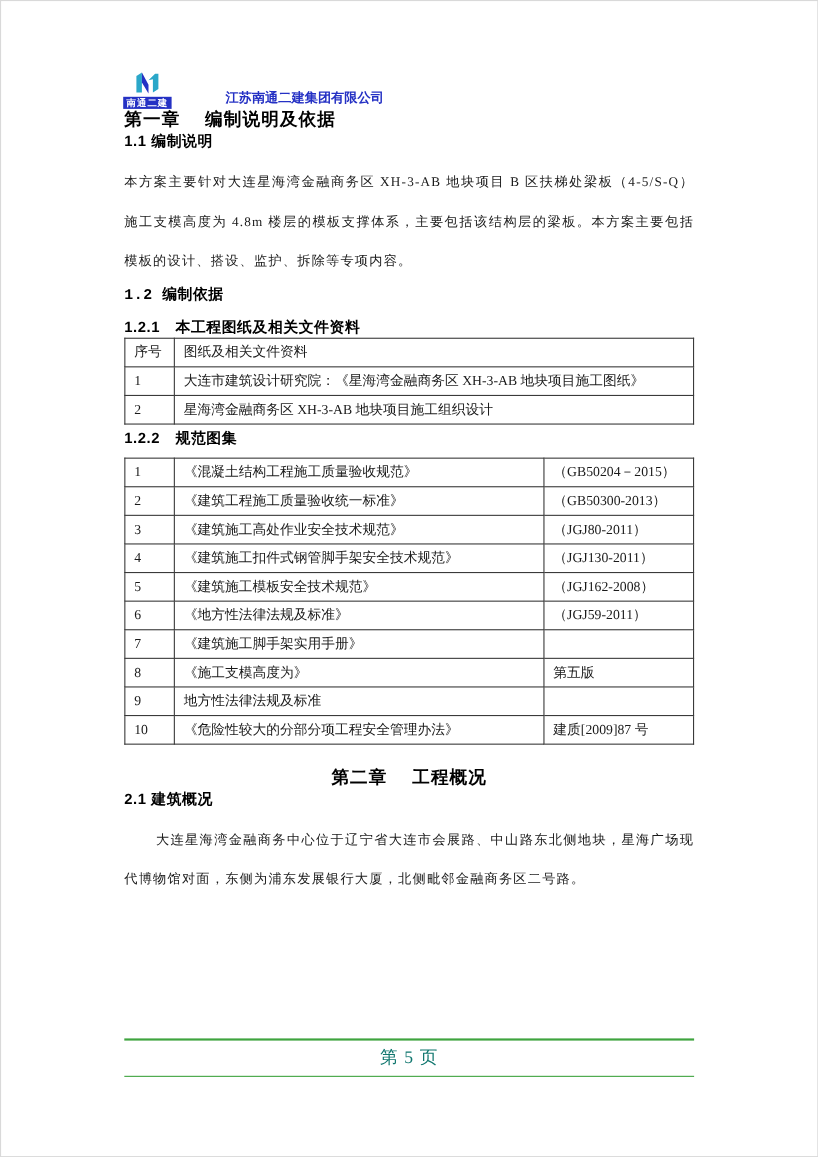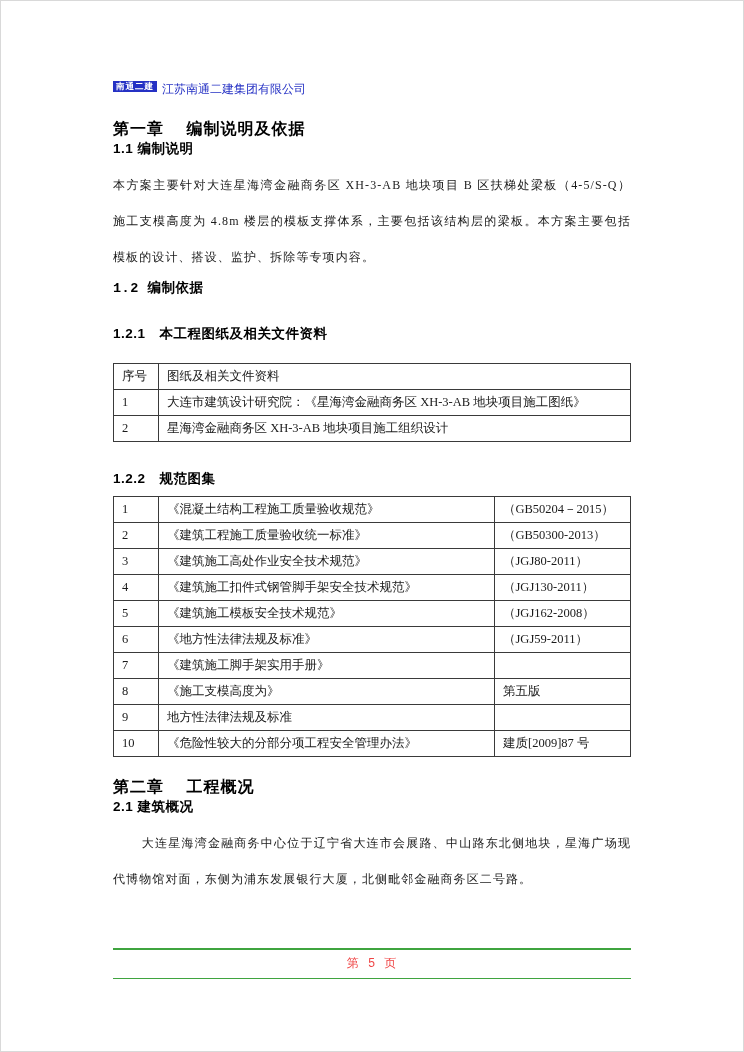--- a/index.html
+++ b/index.html
@@ -10,80 +10,80 @@
     background:#ffffff;
     border:1px solid #d9d9d9;
     padding:50px 112px 0 112px;
     font-family:"Liberation Serif","DejaVu Serif",serif;
     color:#1a1a1a;
     overflow:hidden;
   }
   
   .hdr { display:flex; align-items:flex-end; justify-content:space-between; height:48px; }
   .hdr-left { display:flex; align-items:flex-end; gap:7px; }
-  .logo-stack { display:flex; flex-direction:row; align-items:center; width:42px; }
+  .logo-stack { display:flex; flex-direction:column; align-items:center; width:42px; }
   .logo-mark { display:block; margin-bottom:1px; }
   .logo-text {
     background:var(--header-blue); color:#ffffff;
     font-family:"Liberation Sans","DejaVu Sans",sans-serif;
     font-size:8.5px; font-weight:bold; line-height:11px;
     padding:0 3px; letter-spacing:1px; white-space:nowrap;
   }
   .company-name, .project-name {
     font-family:"Liberation Sans","DejaVu Sans",sans-serif;
-    font-size:12px; font-weight:normal; color:var(--header-blue);
-    padding-bottom:1px; white-space:nowrap;
+    font-size:12px; font-weight:bold; color:var(--header-blue);
+    padding-bottom:1px; white-space:nowrap;margin-left:43px;
   }
   
   .h-chapter {
     font-family:"Liberation Sans","DejaVu Sans",sans-serif;
     font-size:16px; font-weight:bold; color:#000;
-    margin-top:20px; letter-spacing:1px; white-space:pre-wrap;
+    letter-spacing:1px; white-space:pre-wrap;
   }
   .h-section {
     font-family:"Liberation Sans","DejaVu Sans",sans-serif;
     font-size:13.5px; font-weight:bold; color:#000;
     letter-spacing:0.5px; white-space:pre-wrap;
   }
   .h-s11 { }
   .h-s12 { margin-top:4px;font-family:Liberation Mono, monospace; }
-  .h-s121 { margin-top:28px; }
-  .h-s122 { margin-top:28px; }
-  .h-ch2 { margin-top:20px; }
+  .h-s121 { margin-top:12px; }
+  .h-s122 { margin-top:4px; }
+  .h-ch2 { margin-top:20px;text-align:center; }
   .h-s21 { }
   
   .para {
     font-size:12px; line-height:36px;
     text-align:justify; letter-spacing:1.1px;
     margin-top:9px;
   }
   .para-indent { text-indent:2.4em; }
   
   table.doc-table {
     width:100%; border-collapse:collapse; table-layout:fixed;
     font-size:12.5px; color:#1a1a1a;
     border:1.5px solid #333333;
   }
-  .t-docs { margin-top:20px; }
+  .t-docs { margin-top:0; }
   .t-std  { margin-top:8px; }
   table.doc-table td {
     border:1px solid #3a3a3a;
     padding:4px 8px; height:26px; line-height:17px;
     overflow:hidden; white-space:nowrap; text-overflow:clip;
   }
   col.col-num { width:45px; }
   col.col-code { width:136px; }
   
   .ftr {
     position:absolute; left:112px; right:112px; bottom:72px;
     text-align:center;
   }
   .ftr-line-top { border-top:2px solid var(--footer-green); }
   .ftr-line-bottom { border-top:1px solid var(--footer-green); }
-  .ftr-text { font-size:12px; padding:5px 0 6px 0; color:#ef4444; letter-spacing:1px;font-family:Liberation Mono, monospace; }
+  .ftr-text { font-size:16px; padding:5px 0 6px 0; color:#0f766e; letter-spacing:1px; }
 </style>
 </head>
 <body>
 
 <div class="page">
 
   <header class="hdr">
     <div class="hdr-left">
       <div class="logo-stack">
         <svg class="logo-mark" width="26" height="24" viewBox="0 0 26 24" aria-hidden="true">

